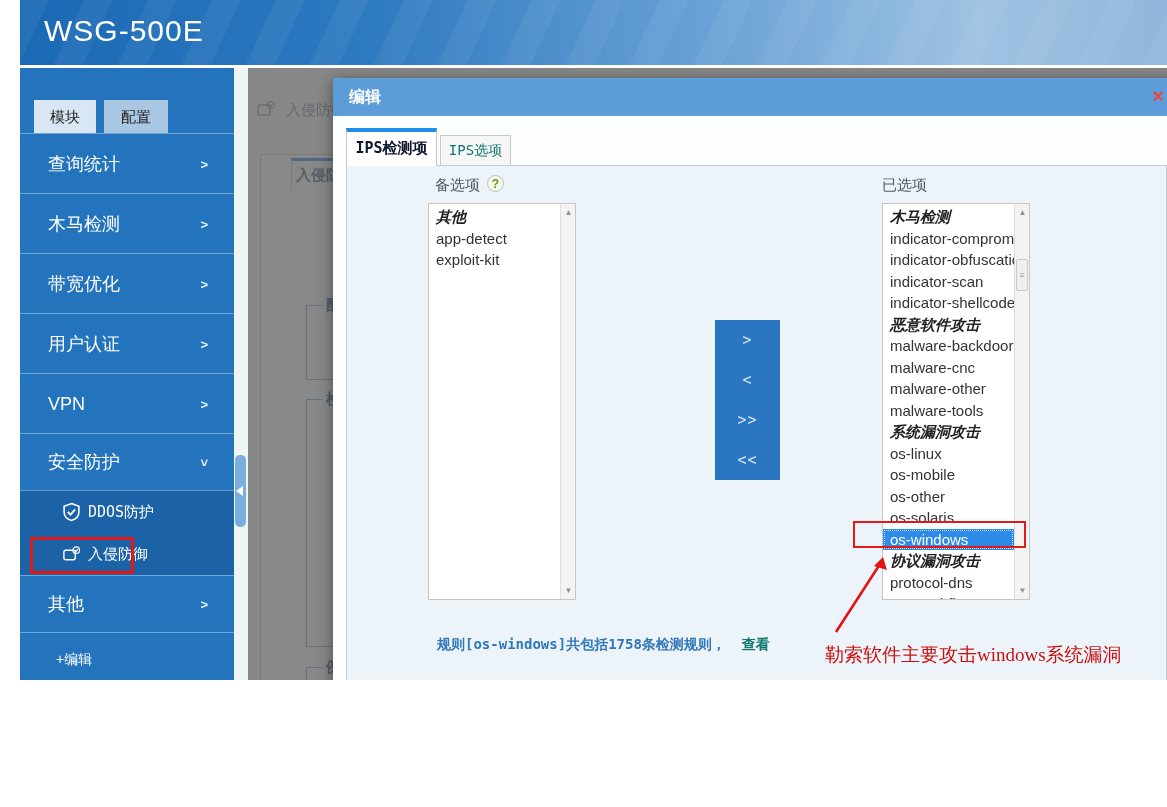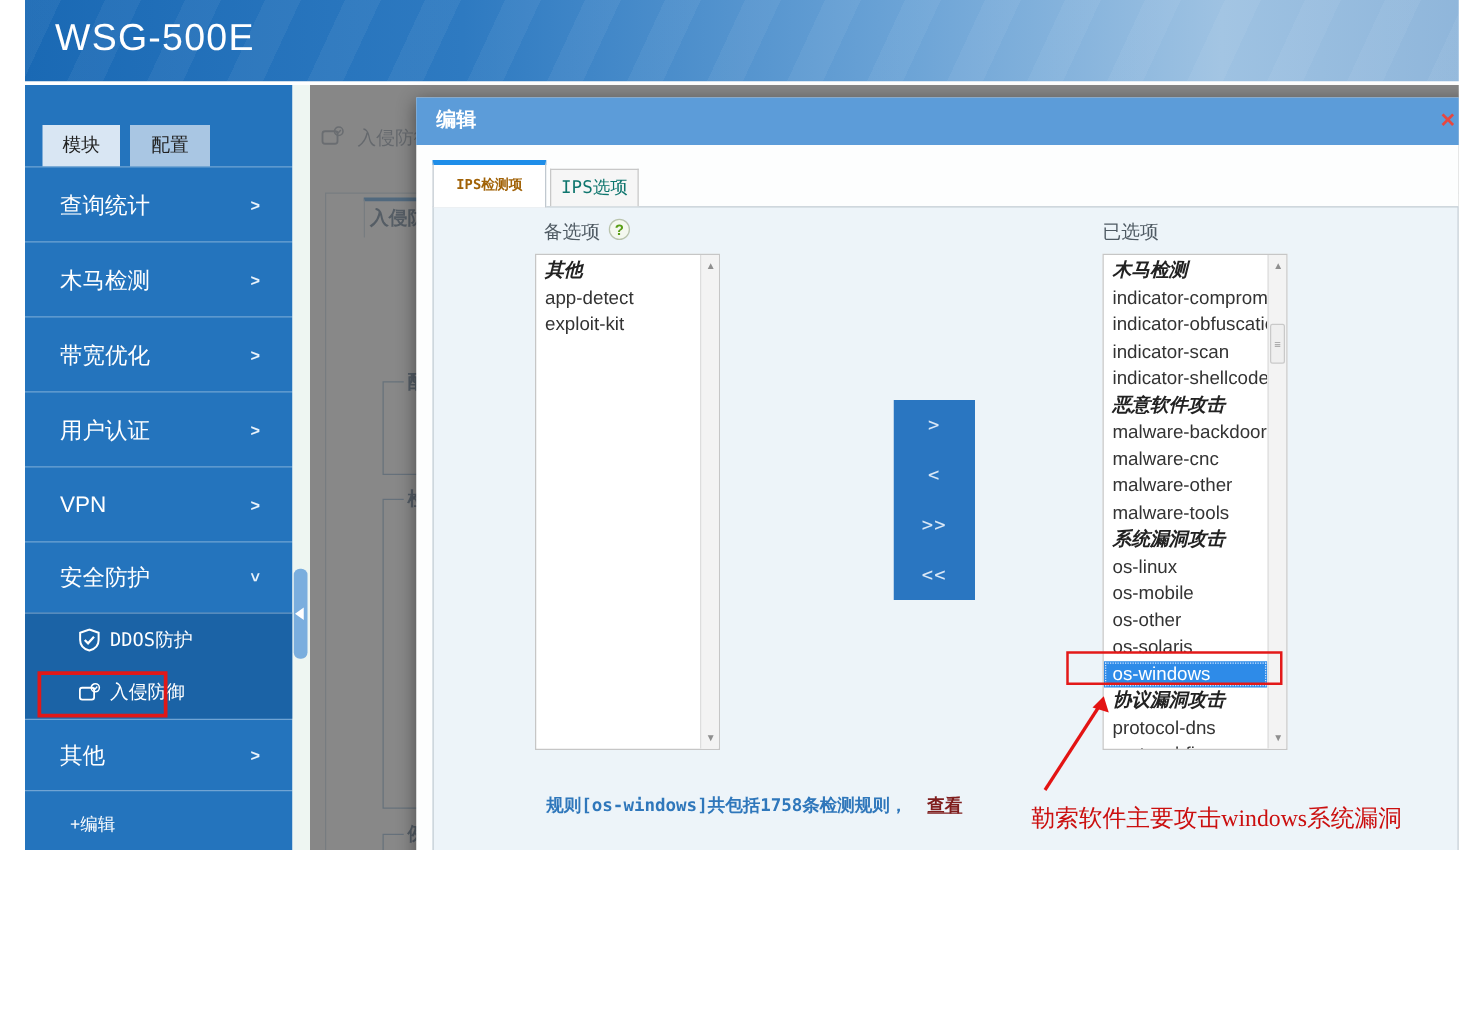--- a/index.html
+++ b/index.html
@@ -61,21 +61,21 @@
   
   #modal { position:absolute; left:313px; top:78px; width:847px; height:685px; background:#fdfefe;
     box-shadow:0 3px 14px rgba(0,0,0,0.45); z-index:10;padding-left:33px; }
   #modal-titlebar { position:absolute; left:0; top:0; width:100%; height:38px; background:#5c9cd9; }
   #modal-title { position:absolute; left:16px; top:0; line-height:38px; color:#fff; font-size:16px; font-weight:bold; }
   #modal-close { position:absolute; right:16px; top:7px; color:#e8473f; font-size:20px; font-weight:bold; line-height:22px; cursor:pointer; }
 
   .m-tab { position:absolute; cursor:pointer; font-family:"DejaVu Sans Mono", monospace; text-align:center; z-index:3; }
   #m-tab-active { left:13px; top:50px; width:91px; height:38px; background:#fff;
     border:1px solid #c0c8cf; border-top:4px solid #1f8ee9; border-bottom:none;
-    font-size:11px; font-weight:bold; color:#a16207; line-height:32px; }
+    font-size:15px; font-weight:bold; color:#0f172a; line-height:32px; }
   #m-tab-inactive { left:107px; top:57px; width:71px; height:30px; background:#f6f6f6;
     border:1px solid #c8c8c8; border-bottom:none; font-size:14px; color:#0f766e; line-height:29px; }
 
   #m-panel { position:absolute; left:13px; top:87px; width:821px; height:535px; background:#edf4f9; border:1px solid #c4cdd4; }
   .col-label { position:absolute; top:10px; font-size:15px; color:#4f5a63; }
   #avail-label { left:88px; }
   #sel-label { left:535px; }
   #help-icon { position:absolute; left:140px; top:9px; width:17px; height:17px; border:1px solid #b9c4ad;
     border-radius:50%; background:#f4f8ef; color:#5a9e16; font-size:12px; font-weight:bold; text-align:center; line-height:16px; cursor:pointer; }
 
@@ -93,21 +93,21 @@
   .lb-arrow.down { bottom:1px; }
   .lb-thumb { position:absolute; left:1px; top:55px; width:12px; height:32px; background:#efefef;
     border:1px solid #c9c9c9; border-radius:2px; color:#9a9a9a; font-size:9px; text-align:center; line-height:30px; cursor:pointer; }
 
   #transfer { position:absolute; left:368px; top:154px; width:65px; height:160px; background:#2a76c1; }
   .tbtn { width:65px; height:40px; color:#d9e7f6; font-size:15px; font-family:"DejaVu Sans Mono", monospace;
     text-align:center; line-height:40px; letter-spacing:1px; cursor:pointer; }
 
   #rule-info { position:absolute; left:90px; top:470px; font-family:"DejaVu Sans Mono", monospace;
     font-size:14px; font-weight:bold; color:#2f77bb; }
-  #view-link { margin-left:16px; text-decoration:underline; cursor:pointer; color:#7f1d1d; }
+  #view-link { margin-left:16px; cursor:pointer; color:#0f766e; }
 
   
   #anno-box { position:absolute; left:520px; top:443px; width:173px; height:27px; border:2px solid #e31919; z-index:6; pointer-events:none; }
   #anno-arrow { position:absolute; left:495px; top:478px; width:70px; height:80px; z-index:6; pointer-events:none; }
   #anno-text { position:absolute; left:492px; top:564px; font-size:19px; color:#cb0f0f; z-index:6;
     font-family:"Liberation Serif", serif; white-space:nowrap; }
 
   .m-btn { position:absolute; top:636px; height:27px; background:#2273bc; color:#fff; font-size:15px;
     text-align:center; line-height:27px; cursor:pointer; }
   #save-btn { left:650px; width:67px; }

